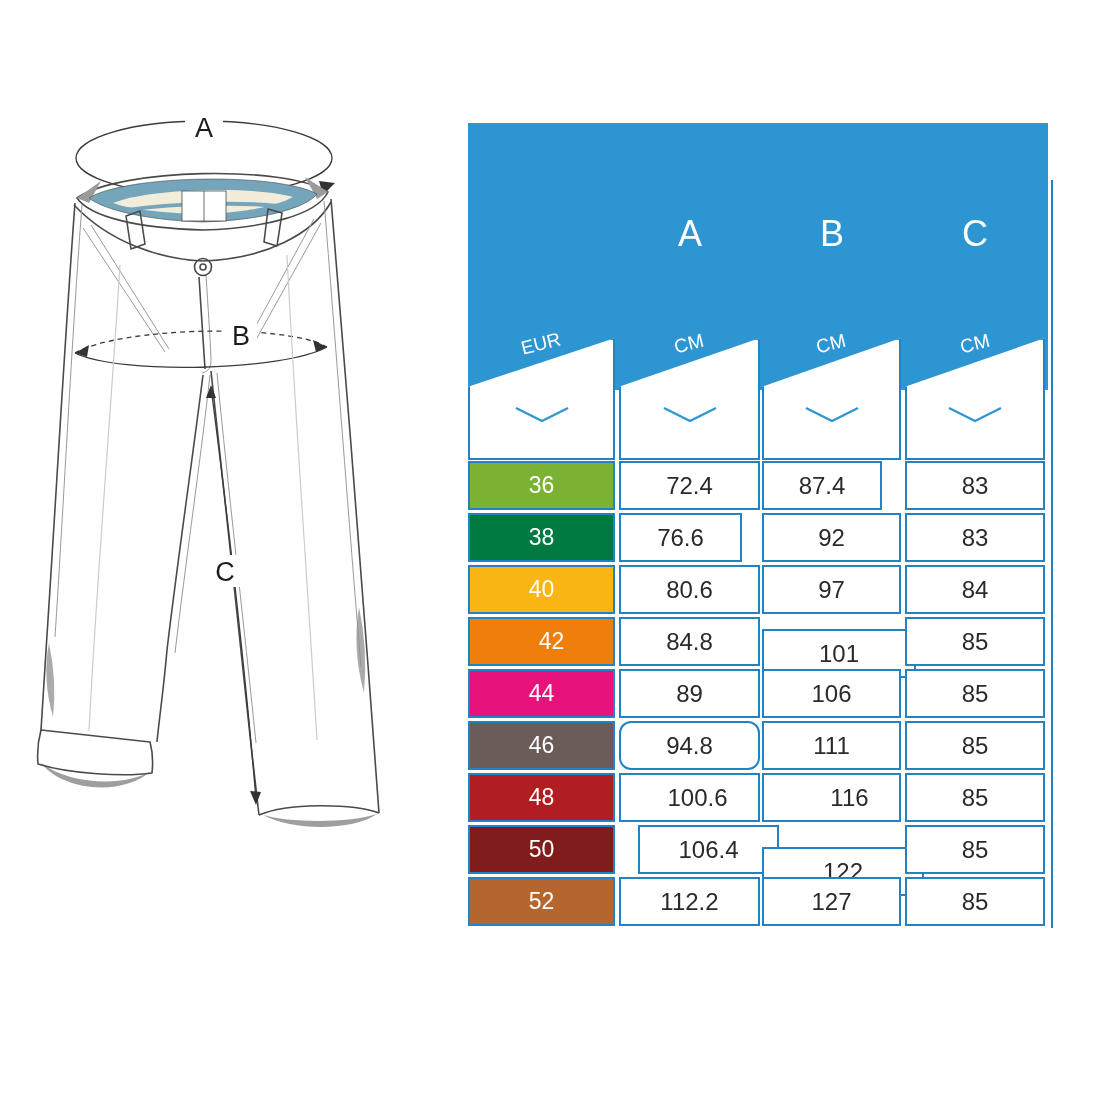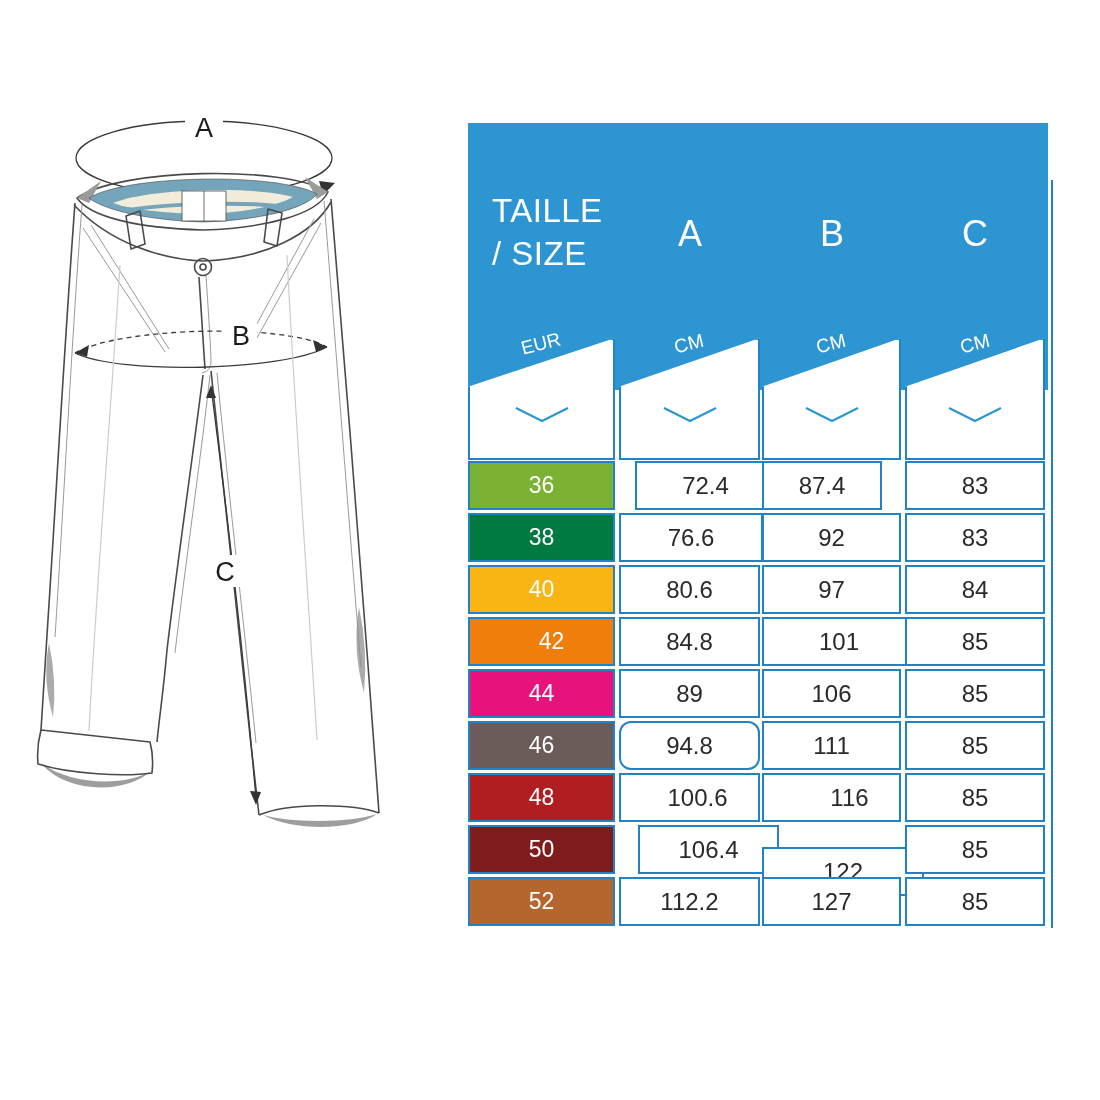--- a/index.html
+++ b/index.html
@@ -104,24 +104,20 @@
     <path d="M186,290 L181,303 L191,303 Z" fill="#333"></path>
     <path d="M186,292 C204,432 219,562 231,704" class="meas"></path>
     <path d="M231,710 L225,696 L236,697 Z" fill="#333"></path>
     <rect x="185" y="460" width="30" height="32" fill="#fff"></rect>
     <text x="200" y="486" class="lbl">C</text>
   </g>
 </svg>
 
 <div id="chart">
   <div id="chart-header">
-    <div class="chart-title">
-      <div>TAILLE</div>
-      <div>/ SIZE</div>
-    </div>
     <div class="col-letter" style="left:187px;">A</div>
     <div class="col-letter" style="left:329px;">B</div>
     <div class="col-letter" style="left:472px;">C</div>
     <div class="unit-label" style="left:33px;">EUR</div>
     <div class="unit-label" style="left:181px;">CM</div>
     <div class="unit-label" style="left:323px;">CM</div>
     <div class="unit-label" style="left:467px;">CM</div>
   </div>
 
   <div class="unit-card" style="left:0;width:147px;">
@@ -140,34 +136,34 @@
         </svg></span>
   </div>
   <div class="unit-card" style="left:437px;width:140px;">
     <span class="chev"><svg width="56" height="18">
           <polyline points="2,2 28,15 54,2" fill="none" style="stroke:var(--blue)" stroke-width="2.2"></polyline>
         </svg></span>
   </div>
 
   <div id="rows">
       <div class="row-cell size-cell" style="left: 0px; top: 338px; width: 147px; background: rgb(124, 178, 52);">36</div>
-      <div class="row-cell" style="left: 151px; top: 338px; width: 141px; margin-left: 16px;">72.4</div>
+      <div class="row-cell" style="left: 151px; top: 338px; width: 141px;">72.4</div>
       <div class="row-cell" style="left: 294px; top: 338px; width: 120px;">87.4</div>
       <div class="row-cell" style="left: 437px; top: 338px; width: 140px;">83</div>
       <div class="row-cell size-cell" style="left: 0px; top: 390px; width: 147px; background: rgb(0, 122, 65);">38</div>
-      <div class="row-cell" style="left: 151px; top: 390px; width: 144px;">76.6</div>
+      <div class="row-cell" style="left: 151px; top: 390px; width: 123px;">76.6</div>
       <div class="row-cell" style="left: 294px; top: 390px; width: 139px;">92</div>
       <div class="row-cell" style="left: 437px; top: 390px; width: 140px;">83</div>
       <div class="row-cell size-cell" style="left: 0px; top: 442px; width: 147px; background: rgb(249, 181, 19);">40</div>
       <div class="row-cell" style="left: 151px; top: 442px; width: 141px;">80.6</div>
       <div class="row-cell" style="left: 294px; top: 442px; width: 139px;">97</div>
       <div class="row-cell" style="left: 437px; top: 442px; width: 140px;">84</div>
       <div class="row-cell size-cell" style="left: 0px; top: 494px; width: 147px; background: rgb(240, 126, 10); padding-left: 20px;">42</div>
       <div class="row-cell" style="left: 151px; top: 494px; width: 141px;">84.8</div>
-      <div class="row-cell" style="left: 294px; top: 494px; width: 154px;">101</div>
+      <div class="row-cell" style="left: 294px; top: 506px; width: 154px;">101</div>
       <div class="row-cell" style="left: 437px; top: 494px; width: 140px;">85</div>
       <div class="row-cell size-cell" style="left: 0px; top: 546px; width: 147px; background: rgb(232, 18, 124);">44</div>
       <div class="row-cell" style="left: 151px; top: 546px; width: 141px;">89</div>
       <div class="row-cell" style="left: 294px; top: 546px; width: 139px;">106</div>
       <div class="row-cell" style="left: 437px; top: 546px; width: 140px;">85</div>
       <div class="row-cell size-cell" style="left: 0px; top: 598px; width: 147px; background: rgb(107, 91, 89);">46</div>
       <div class="row-cell" style="left: 151px; top: 598px; width: 141px; border-radius: 12px;">94.8</div>
       <div class="row-cell" style="left: 294px; top: 598px; width: 139px;">111</div>
       <div class="row-cell" style="left: 437px; top: 598px; width: 140px;">85</div>
       <div class="row-cell size-cell" style="left: 0px; top: 650px; width: 147px; background: rgb(176, 30, 33);">48</div>

